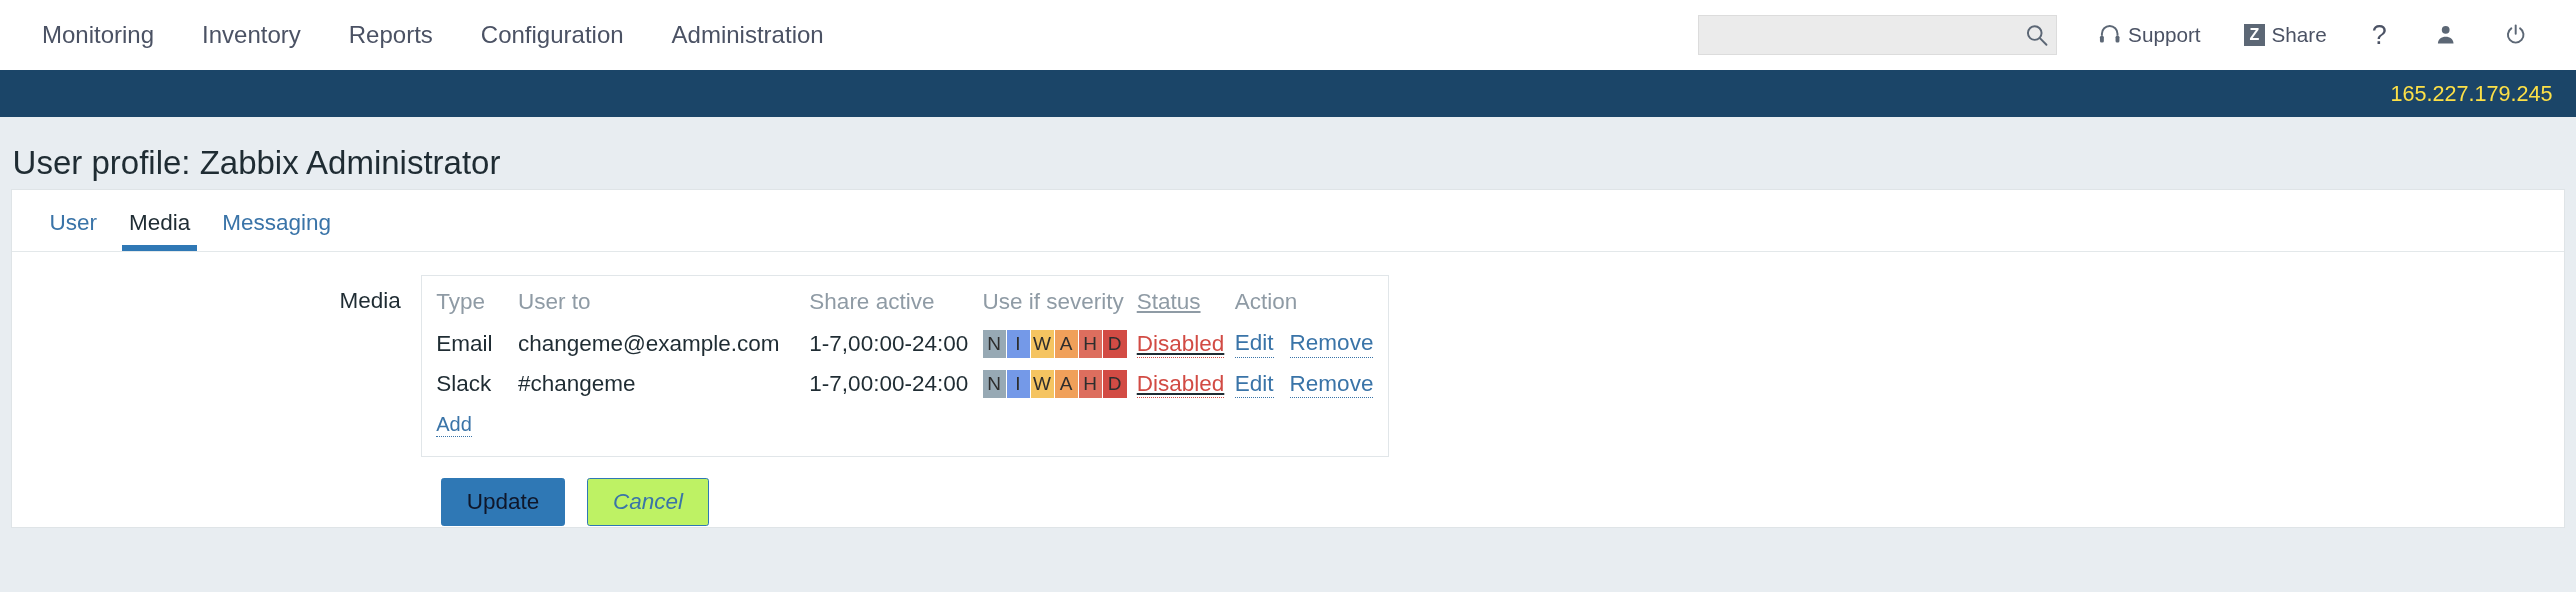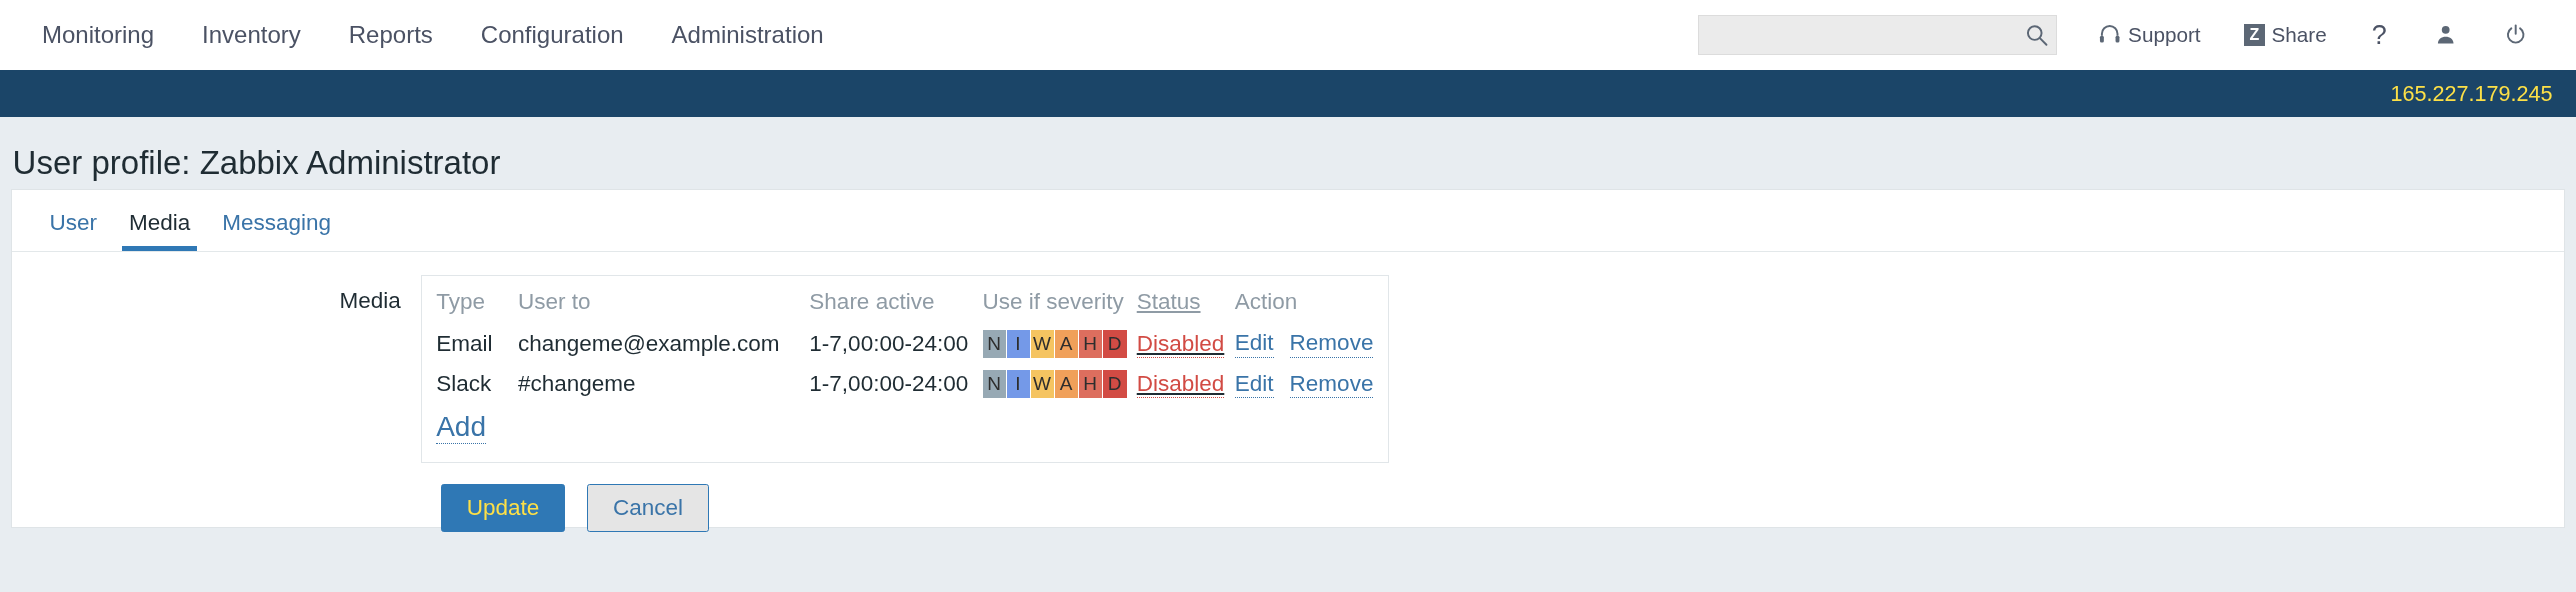--- a/index.html
+++ b/index.html
@@ -119,21 +119,21 @@
   
   .card {
     background: #ffffff;
     margin: 10.8px 10.8px 0 10.8px;
     border: 0.9px solid #dfe4e7;
     height: 339px;
     position: relative;
   }
   .tabs {
     display: flex;
-    align-items: flex-start;
+    align-items: flex-end;
     padding: 20px 0 0 21.6px;
     height: 61px;
     position: relative;
   }
   .tab {
     font-size: 22.5px;
     color: #3a74a8;
     text-decoration: none;
     padding: 0 16px 15.3px 16px;
     position: relative;
@@ -209,45 +209,46 @@
   .sev:last-child { border-right: none; }
 
   a.dotted {
     text-decoration: none;
     border-bottom: 0.9px dotted currentColor;
     padding-bottom: 0.9px;
   }
   a.lnk { color: #3a74a8; }
   a.red { color: #d24b44; }
   .actlinks { display: inline-flex; gap: 16px; }
-  .addlink { font-size: 28px; }
+  .addlink { font-size: 20px; }
 
   
   .btnrow {
     display: flex;
     gap: 21.6px;
     padding: 21.6px 0 0 429px;
   }
   .btn {
     font-size: 22.5px;
     padding: 10px 25px;
     border-radius: 2.7px;
     cursor: pointer;
     font-family: "Liberation Sans", sans-serif;
     line-height: 1.15;
   }
   .btn-primary {
     background: #2f78b5;
     border: 0.9px solid #2f78b5;
-    color: #fde047;
+    color: #0f172a;
   }
   .btn-secondary {
-    background: #e5e5e5;
+    background: #bef264;
     border: 0.9px solid #2f78b5;
     color: #3a74a8;
+    font-style: italic;
   }
 </style>
 </head>
 <body>
 
 <div class="topbar">
 
   <nav class="mainmenu">
     <a href="#">Monitoring</a>
     <a href="#">Inventory</a>

